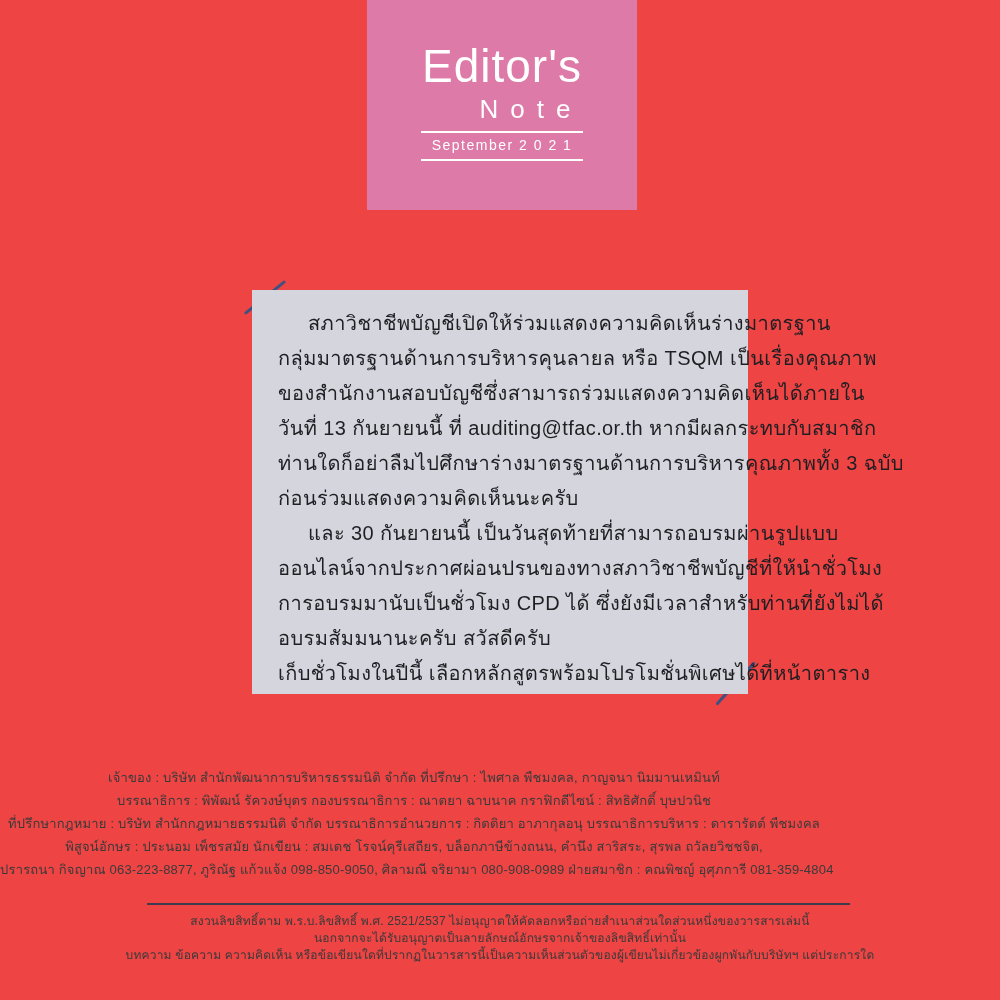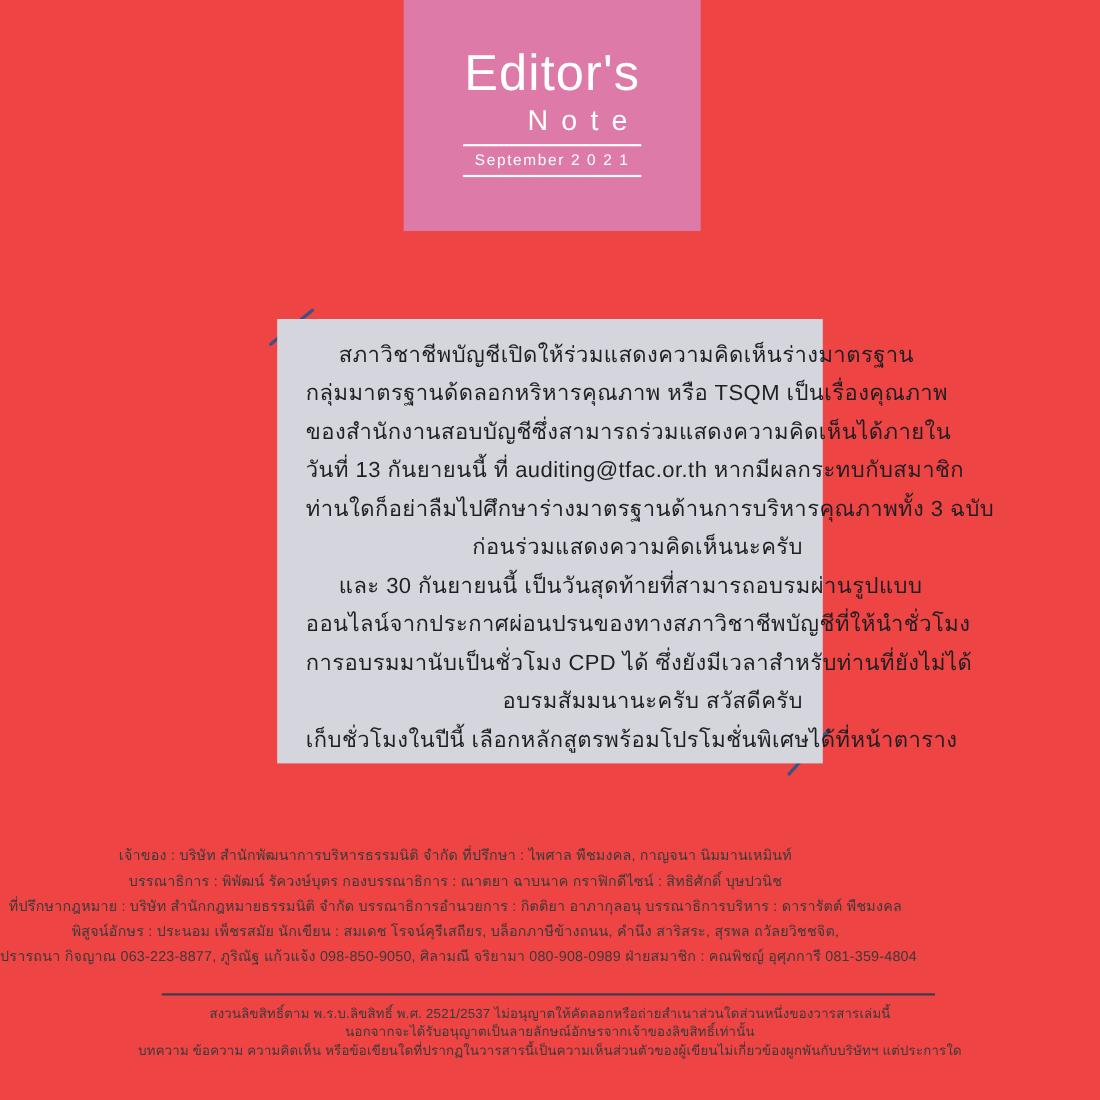--- a/index.html
+++ b/index.html
@@ -24,21 +24,21 @@
   .header-date{
     margin-top:4px;font-size:14px;line-height:16px;letter-spacing:1.5px;
   }
 
   
   .note-box{
     position:absolute;left:252px;top:290px;width:496px;height:404px;
     background:#d5d5de;box-sizing:border-box;padding:16px 18px 0 26px;
   }
   .note-line{
-    font-size:20px;line-height:35px;color:#1f1f23;letter-spacing:0.4px;white-space:nowrap;text-align:right;
+    font-size:20px;line-height:35px;color:#1f1f23;letter-spacing:0.4px;white-space:nowrap;
   }
   .note-line.indent{text-indent:30px;}
 
   
   .slash{position:absolute;background:#3e5181;height:3px;border-radius:2px;}
   .slash-tl{left:239px;top:296px;width:52px;transform:rotate(-39deg);}
   .slash-br{left:707px;top:682px;width:57px;transform:rotate(-48deg);}
 
   
   .credits{
@@ -72,21 +72,21 @@
     <div class="header-rule"></div>
     <div class="header-date">September 2 0 2 1</div>
     <div class="header-rule second"></div>
   </div>
 
   <div class="slash slash-tl"></div>
   <div class="slash slash-br"></div>
 
   <div class="note-box">
     <div class="note-line indent">สภาวิชาชีพบัญชีเปิดให้ร่วมแสดงความคิดเห็นร่างมาตรฐาน</div>
-    <div class="note-line">กลุ่มมาตรฐานด้ดลอกหริหารคุณภาพ หรือ TSQM เป็นเรื่องคุณภาพ</div>
+    <div class="note-line">กลุ่มมาตรฐานด้านการบริหารคุนลายล หรือ TSQM เป็นเรื่องคุณภาพ</div>
     <div class="note-line">ของสำนักงานสอบบัญชีซึ่งสามารถร่วมแสดงความคิดเห็นได้ภายใน</div>
     <div class="note-line">วันที่ 13 กันยายนนี้ ที่ auditing@tfac.or.th  หากมีผลกระทบกับสมาชิก</div>
     <div class="note-line">ท่านใดก็อย่าลืมไปศึกษาร่างมาตรฐานด้านการบริหารคุณภาพทั้ง 3 ฉบับ</div>
     <div class="note-line">ก่อนร่วมแสดงความคิดเห็นนะครับ</div>
     <div class="note-line indent">และ 30 กันยายนนี้ เป็นวันสุดท้ายที่สามารถอบรมผ่านรูปแบบ</div>
     <div class="note-line">ออนไลน์จากประกาศผ่อนปรนของทางสภาวิชาชีพบัญชีที่ให้นำชั่วโมง</div>
     <div class="note-line">การอบรมมานับเป็นชั่วโมง CPD ได้ ซึ่งยังมีเวลาสำหรับท่านที่ยังไม่ได้</div>
     <div class="note-line">อบรมสัมมนานะครับ สวัสดีครับ</div>
     <div class="note-line">เก็บชั่วโมงในปีนี้ เลือกหลักสูตรพร้อมโปรโมชั่นพิเศษได้ที่หน้าตาราง</div>
   </div>

